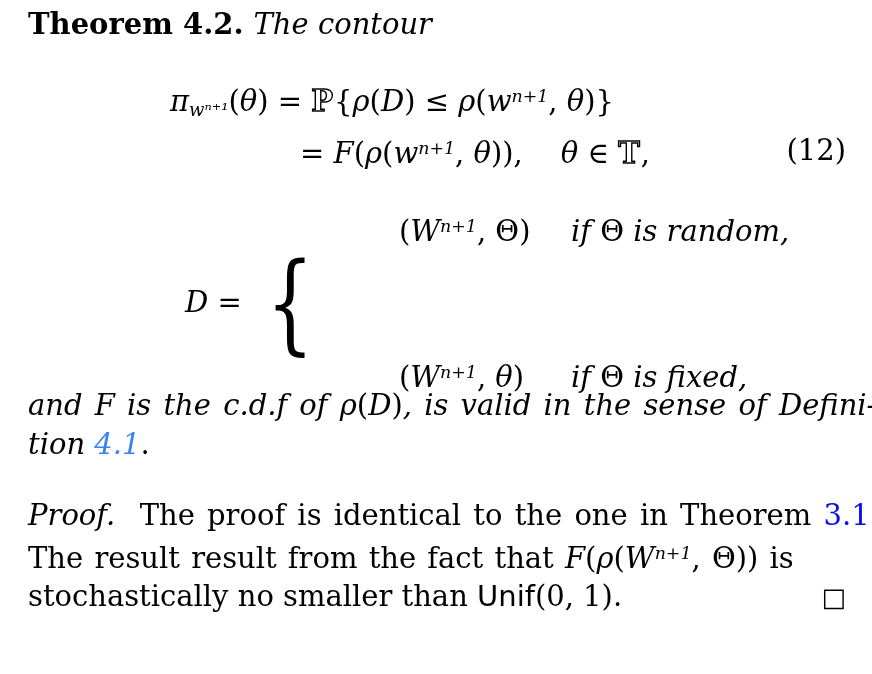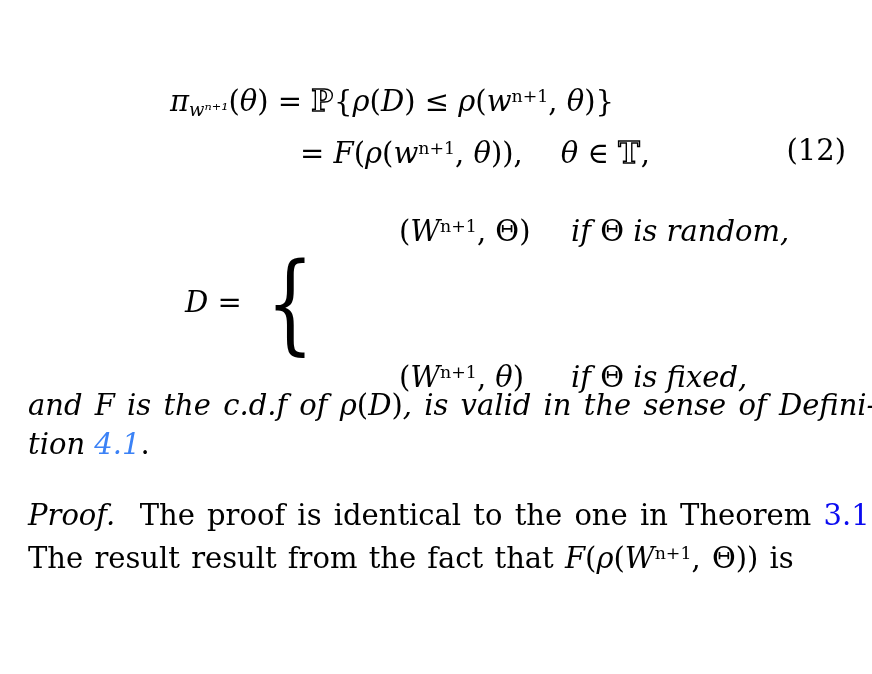--- a/index.html
+++ b/index.html
@@ -7,21 +7,21 @@
     position:relative;width:872px;height:674px;background:#ffffff;
     color:#000000;font-family:"DejaVu Serif",serif;font-size:29px;
     overflow:hidden;
   }
   .abs{position:absolute;}
   .mline{white-space:pre;}
   
   .tk-r{white-space:pre;font-style:normal;}
   .tk-i{white-space:pre;font-style:italic;}
   .tk-sf{white-space:pre;font-family:"DejaVu Sans",sans-serif;font-style:normal;}
-  .tk-sup{white-space:pre;font-size:0.60em;vertical-align:0.52em;}
+  .tk-sup{white-space:pre;font-style:italic;font-size:0.60em;vertical-align:0.52em;}
   .tk-sub{white-space:pre;font-style:italic;font-size:0.62em;vertical-align:-0.28em;margin-top:23px;}
   .tk-scr{white-space:pre;font-style:italic;font-weight:500;}
   .tk-bb{
     white-space:pre;font-style:normal;font-weight:600;
     color:#ffffff;-webkit-text-stroke:1.4px #000000;letter-spacing:1px;
   }
   .tk-a{white-space:pre;font-style:normal;color:#0b0bf0;cursor:pointer;}
   .tk-ai{white-space:pre;font-style:italic;color:#3b82f6;cursor:pointer;}
   .tk-gap{display:inline-block;width:38px;}
   
@@ -45,20 +45,23 @@
   .ws2{word-spacing:2px;}
   .proof-block .pline{line-height:38px;}
   .qed-line{display:flex;justify-content:space-between;align-items:baseline;width:818px;}
   .qed{font-family:"DejaVu Sans",sans-serif;font-size:26px;}
 </style>
 </head>
 <body>
 
 <div class="page">
 
+  <div class="abs" style="left:28px;top:4px;line-height:40px;">
+    <span class="head-bold">Theorem 4.2.</span><span class="head-italic">The contour</span>
+  </div>
 
   <div class="abs mline" style="left:170px;top:76px;line-height:40px;"><span class="tk-i">π</span><span class="tk-sub">wⁿ⁺¹</span><span class="tk-r">(</span><span class="tk-i">θ</span><span class="tk-r">) = </span><span class="tk-bb">P</span><span class="tk-r">{</span><span class="tk-i">ρ</span><span class="tk-r">(</span><span class="tk-scr">D</span><span class="tk-r">) ≤ </span><span class="tk-i">ρ</span><span class="tk-r">(</span><span class="tk-i">w</span><span class="tk-sup">n+1</span><span class="tk-r">, </span><span class="tk-i">θ</span><span class="tk-r">)}</span></div>
 
   <div class="abs mline" style="left:300px;top:128px;line-height:40px;"><span class="tk-r">= </span><span class="tk-i">F</span><span class="tk-r">(</span><span class="tk-i">ρ</span><span class="tk-r">(</span><span class="tk-i">w</span><span class="tk-sup">n+1</span><span class="tk-r">, </span><span class="tk-i">θ</span><span class="tk-r">)),</span><span class="tk-gap"></span><span class="tk-i">θ</span><span class="tk-r"> ∈ </span><span class="tk-bb">T</span><span class="tk-r">,</span></div>
 
   <div class="abs" style="right:26px;top:130px;line-height:40px;">(12)</div>
 
 
   <div class="abs cases" style="left:185px;top:246px;height:112px;">
     <span class="mline"><span class="tk-scr">D</span><span class="tk-r"> = </span></span>
@@ -74,15 +77,19 @@
   </div>
 
   <div class="abs" style="left:28px;top:386px;">
     <div class="pline ws3"><span class="tk-i">and </span><span class="tk-i">F</span><span class="tk-i"> is the c.d.f of </span><span class="tk-i">ρ</span><span class="tk-r">(</span><span class="tk-scr">D</span><span class="tk-r">)</span><span class="tk-i">, is valid in the sense of Defini-</span></div>
     <div class="pline"><span class="tk-i">tion </span><span class="tk-ai">4.1</span><span class="tk-r">.</span></div>
   </div>
 
   <div class="abs proof-block" style="left:28px;top:496px;width:818px;">
     <div class="pline ws3"><span class="tk-i">Proof.</span><span class="tk-r">  The proof is identical to the one in Theorem </span><span class="tk-a">3.1</span><span class="tk-r">.</span></div>
     <div class="pline ws2"><span class="tk-r">The result result from the fact that </span><span class="tk-i">F</span><span class="tk-r">(</span><span class="tk-i">ρ</span><span class="tk-r">(</span><span class="tk-i">W</span><span class="tk-sup">n+1</span><span class="tk-r">, Θ)) is</span></div>
+    <div class="pline qed-line">
+      <span><span class="tk-r">stochastically no smaller than </span><span class="tk-sf">Unif</span><span class="tk-r">(0, 1).</span></span>
+      <span class="qed">□</span>
+    </div>
   </div>
 
 </div>
 
 </body></html>

